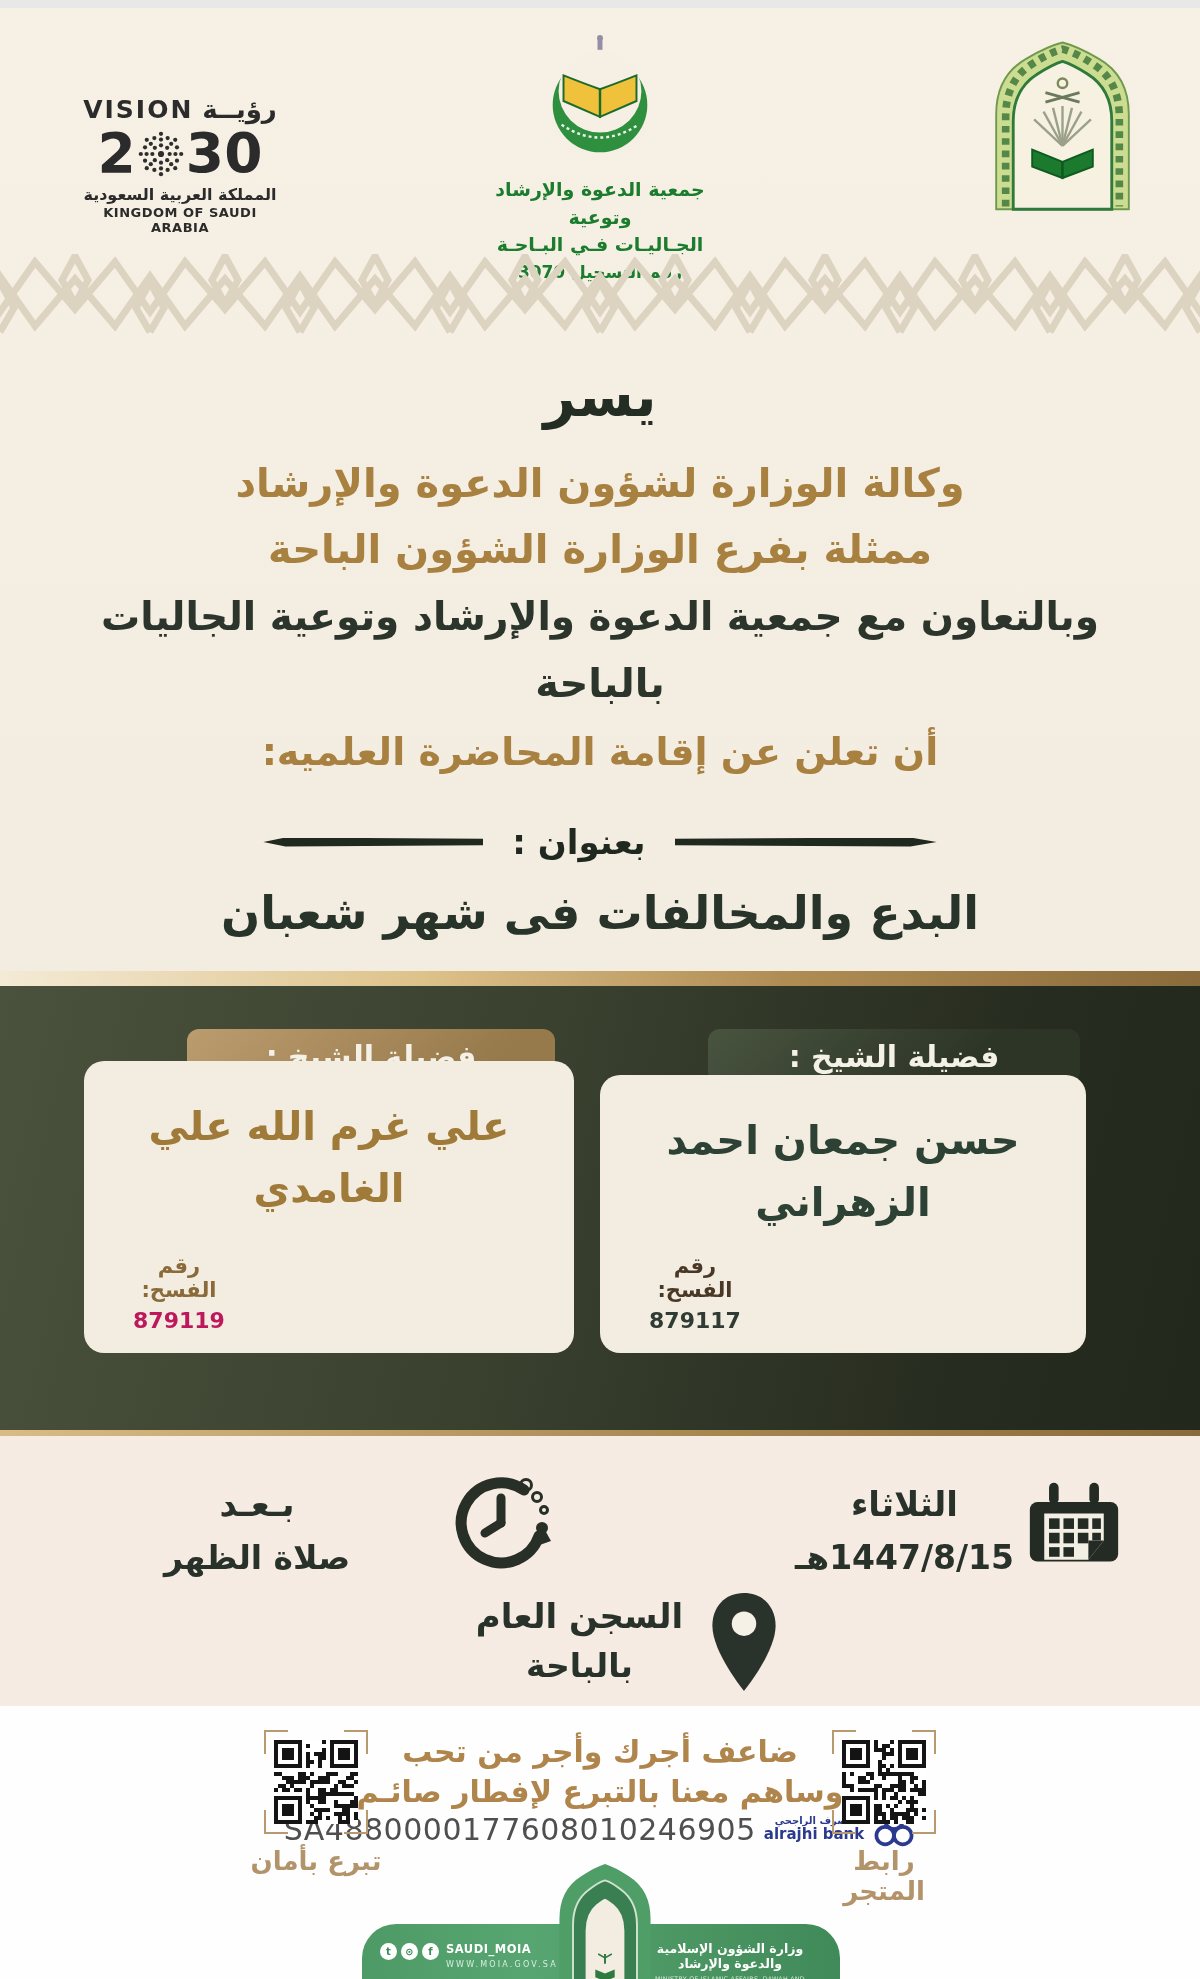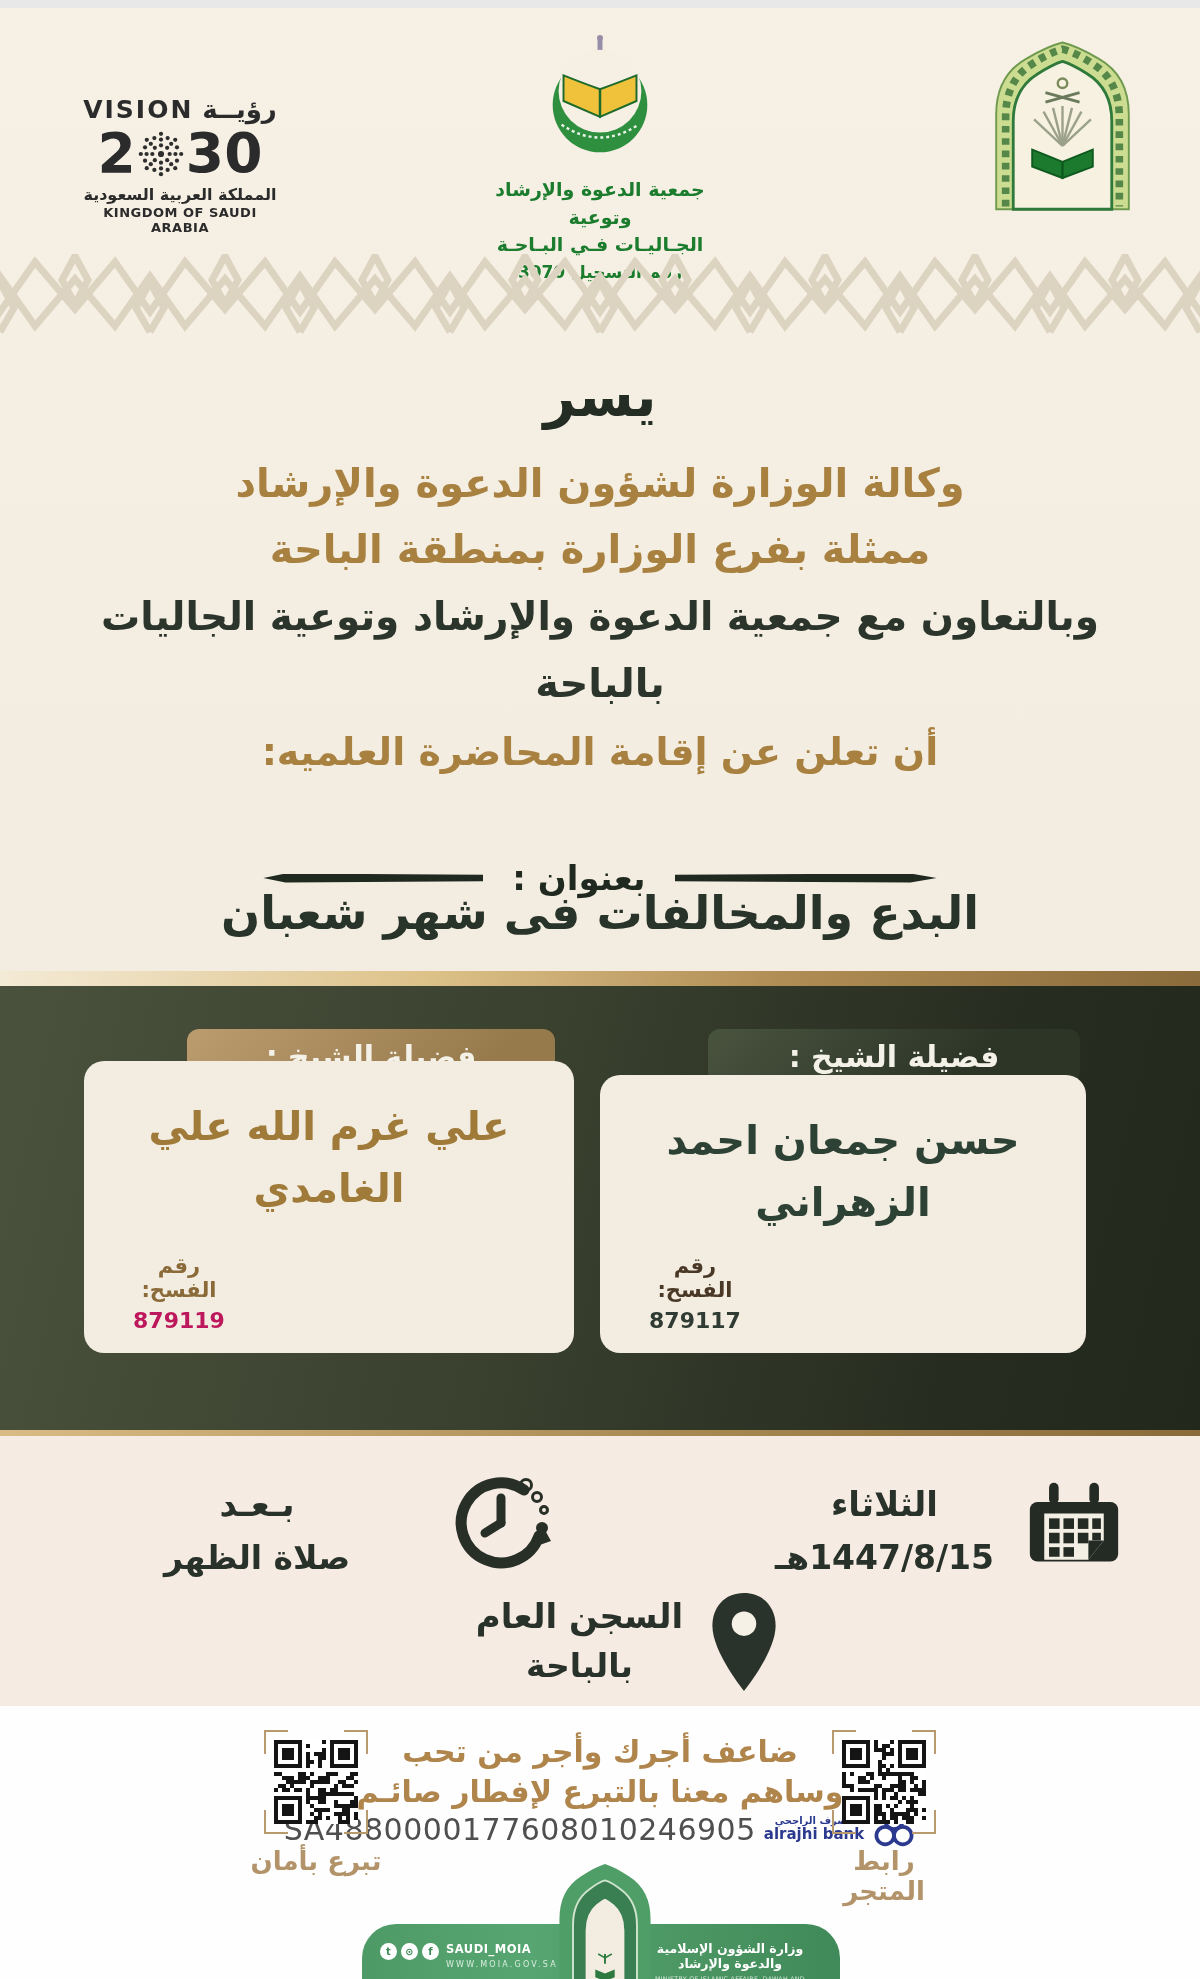--- a/index.html
+++ b/index.html
@@ -32,21 +32,21 @@
   .pattern-band{position:absolute;left:0;top:246px;width:1200px;height:82px;}
 
   
   .ctext{position:absolute;left:0;width:1200px;text-align:center;font-weight:bold;}
   .t-opening{top:356px;font-size:56px;color:#232d24;}
   .t-agency1{top:452px;font-size:40px;color:#a8803f;}
   .t-agency2{top:518px;font-size:40px;color:#a8803f;}
   .t-coop1{top:586px;font-size:39px;color:#2c352b;}
   .t-coop2{top:652px;font-size:40px;color:#2c352b;}
   .t-announce{top:722px;font-size:38px;color:#a8803f;}
-  .title-label-row{position:absolute;left:0;top:850px;width:1200px;display:flex;justify-content:center;align-items:center;gap:29px;direction:ltr;}
+  .title-label-row{position:absolute;left:0;top:814px;width:1200px;display:flex;justify-content:center;align-items:center;gap:29px;direction:ltr;}
   .taper-line{height:9px;background:#1f291f;}
   .taper-line.left{width:220px;clip-path:polygon(0 50%,10% 0,100% 15%,100% 85%,10% 100%);}
   .taper-line.right{width:262px;clip-path:polygon(0 15%,90% 0,100% 50%,90% 100%,0 85%);}
   .title-label{font-size:34px;font-weight:bold;color:#1f291f;direction:rtl;}
   .t-lecture{top:878px;font-size:46px;color:#28332a;}
 
   
   .green-section{position:absolute;left:0;top:963px;width:1200px;height:465px;
     background:linear-gradient(103deg,#4a523d 0%,#39402e 45%,#272c20 80%,#23281d 100%);}
   .gold-top{position:absolute;left:0;top:0;width:1200px;height:15px;
@@ -64,21 +64,21 @@
   .permit{position:absolute;left:40px;bottom:20px;width:110px;text-align:center;}
   .permit-label{font-size:21px;font-weight:bold;}
   .permit-number{font-size:22px;font-weight:bold;margin-top:6px;}
   .permit-dark .permit-label{color:#4a3826;}
   .permit-dark .permit-number{color:#303c33;}
   .permit-tan .permit-label{color:#8a6a38;}
   .permit-tan .permit-number{color:#be185d;}
 
   
   .sched-text{position:absolute;text-align:center;font-weight:bold;color:#28322a;}
-  .date-block{left:772px;top:1476px;width:225px;}
+  .date-block{left:792px;top:1476px;width:225px;}
   .time-block{left:148px;top:1476px;width:218px;}
   .venue-block{left:462px;top:1588px;width:235px;}
   .sched-l1{font-size:34px;}
   .sched-l2{font-size:33px;margin-top:14px;}
   .venue-block .sched-l2{margin-top:10px;}
   .icon-abs{position:absolute;}
 
   
   .don-line{position:absolute;left:0;width:1200px;text-align:center;font-weight:bold;color:#b0854c;}
   .don1{top:1726px;font-size:30px;}
@@ -219,21 +219,21 @@
           <path d="M0,28 L14,54 L0,78"></path>
           <path d="M150,28 L136,54 L150,78"></path>
         </g>
       </pattern>
     </defs>
     <rect width="1200" height="82" fill="url(#geo)"></rect>
   </svg>
 
   <div class="ctext t-opening">يسر</div>
   <div class="ctext t-agency1">وكالة الوزارة لشؤون الدعوة والإرشاد</div>
-  <div class="ctext t-agency2">ممثلة بفرع الوزارة بمنطقة الباحة</div>
+  <div class="ctext t-agency2">ممثلة بفرع الوزارة الشؤون الباحة</div>
   <div class="ctext t-coop1">وبالتعاون مع جمعية الدعوة والإرشاد وتوعية الجاليات</div>
   <div class="ctext t-coop2">بالباحة</div>
   <div class="ctext t-announce">أن تعلن عن إقامة المحاضرة العلميه:</div>
 
   <div class="title-label-row">
     <div class="taper-line left"></div>
     <div class="title-label">بعنوان :</div>
     <div class="taper-line right"></div>
   </div>
 

